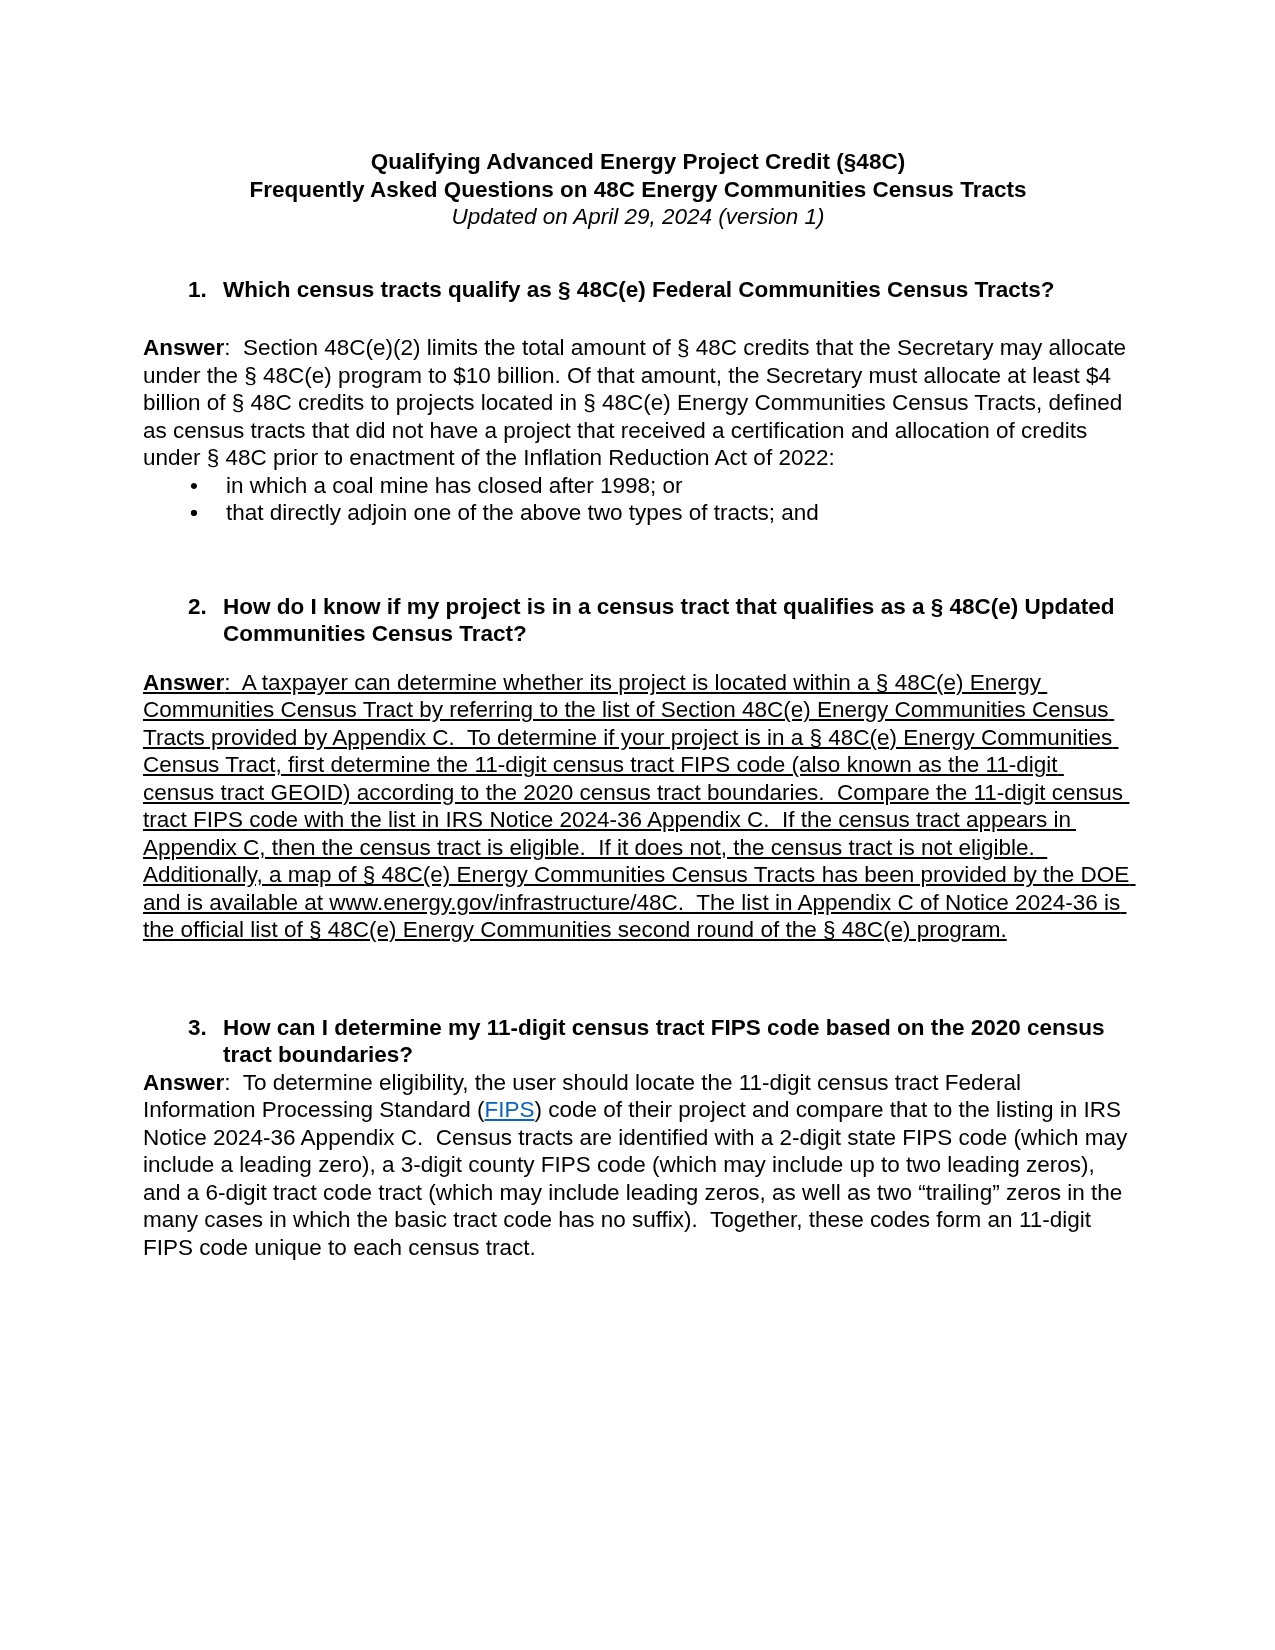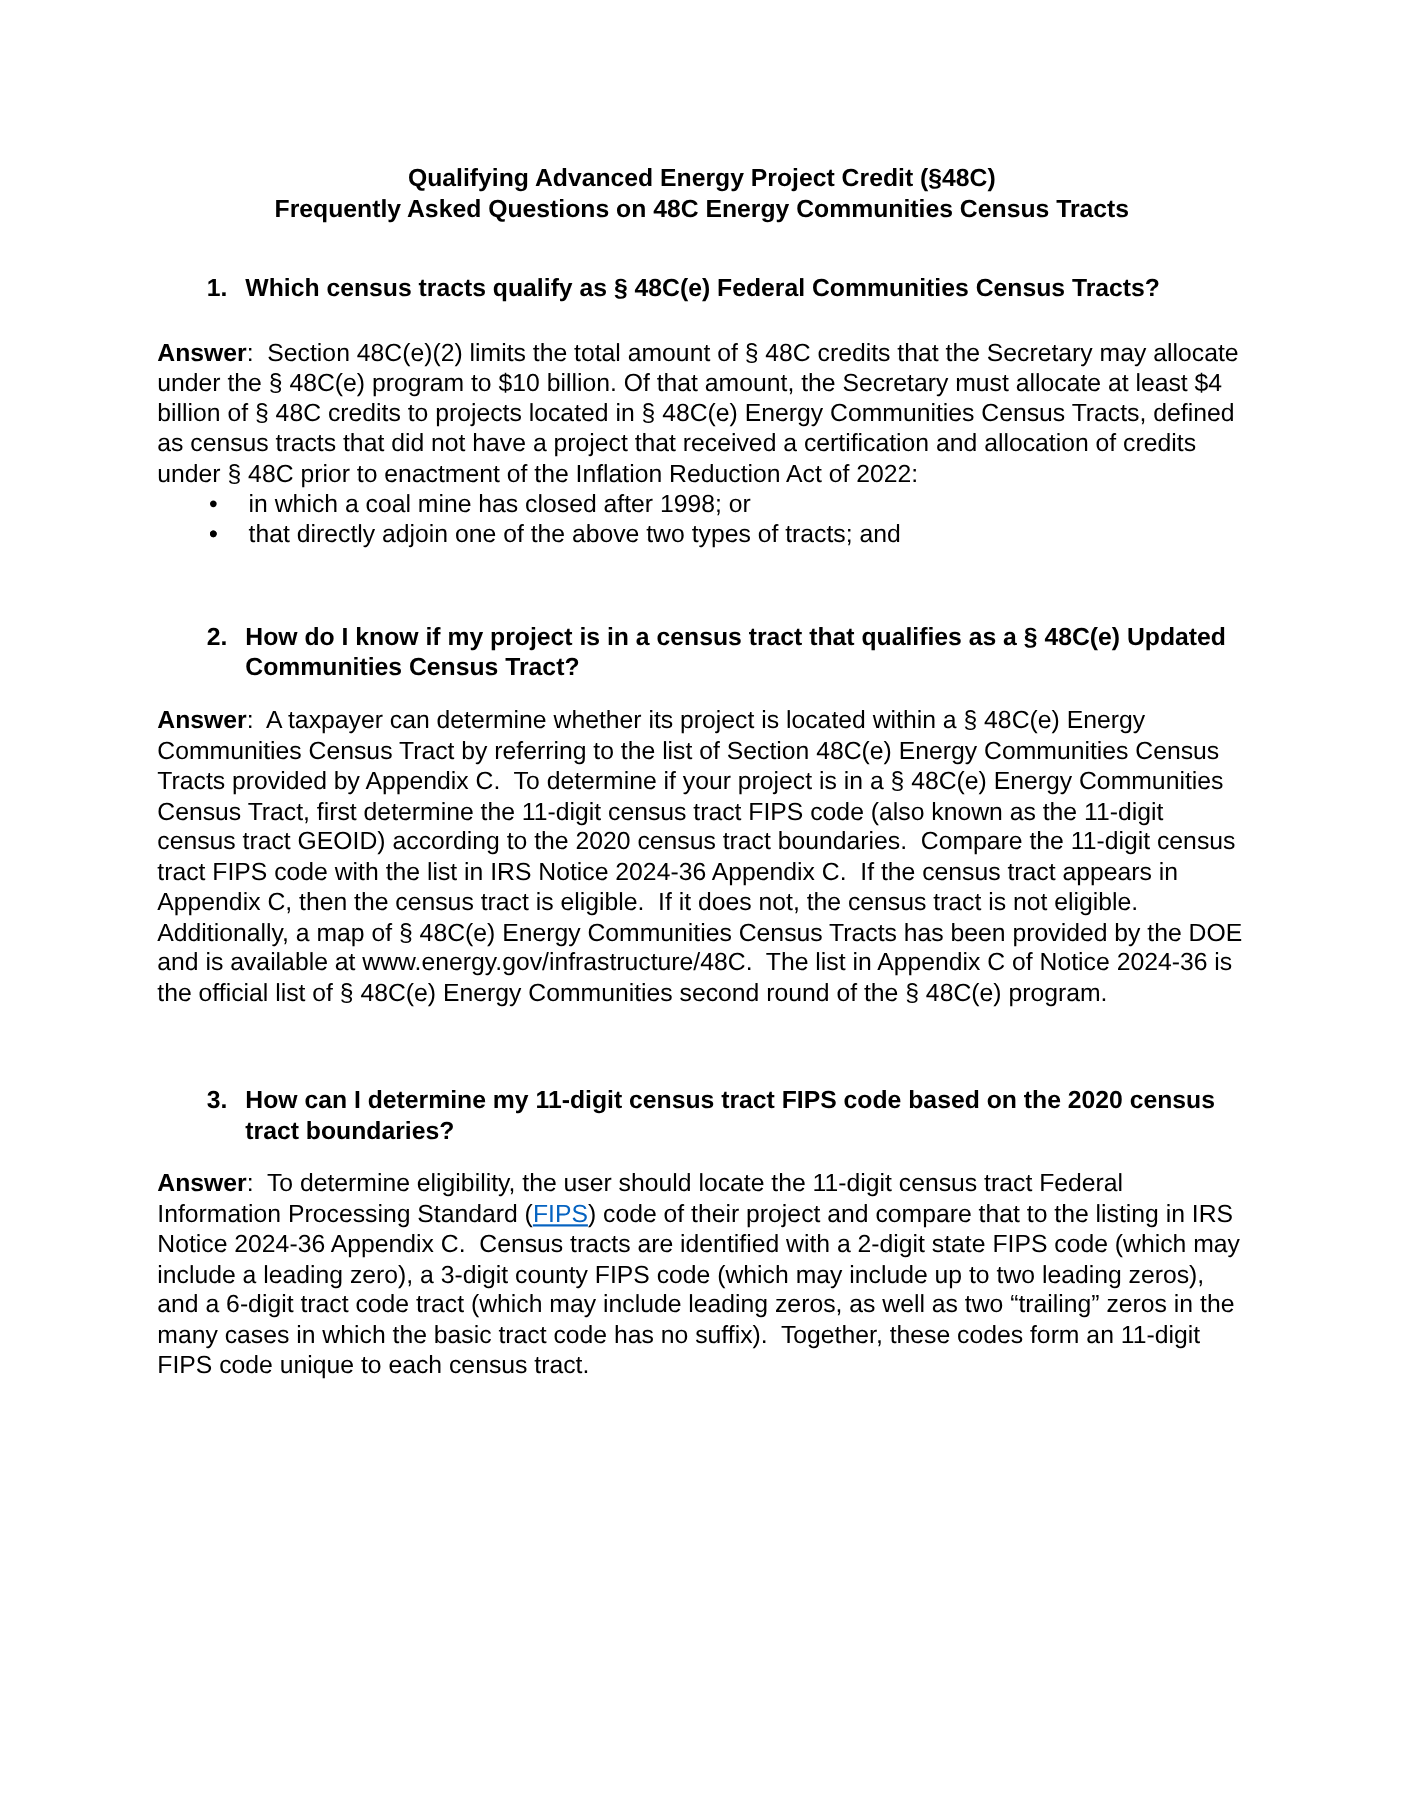--- a/index.html
+++ b/index.html
@@ -57,37 +57,38 @@
     white-space: pre-wrap;
   }
   .bullet-item .marker {
     position: absolute;
     left: 47px;
     top: 0;
   }
   .q1 { margin-top: 45px; }
   .a1 { margin-top: 31px; }
   .q2 { margin-top: 66px; }
-  .a2 { margin-top: 21px; }
+  .a2 { margin-top: 21px; text-decoration: underline; }
   .q3 { margin-top: 70px; }
-  .a3 { margin-top: 21px; }
+  .a3 { }
   .link {
     color: var(--link-color, #0563C1);
     text-decoration: underline;
     cursor: pointer;
   }
 </style>
 </head>
 <body>
 
 <div class="page">
 
   <header class="title-block">
     <div class="title-line">Qualifying Advanced Energy Project Credit (§48C)</div>
     <div class="title-line">Frequently Asked Questions on 48C Energy Communities Census Tracts</div>
+    <div class="title-updated">Updated on April 29, 2024 (version 1)</div>
   </header>
 
   <section>
     <div class="question q1"><span class="qnum">1.</span><span class="qtext">Which census tracts qualify as § 48C(e) Federal Communities Census Tracts?</span></div>
     <p class="answer a1"><span class="label">Answer</span><span>:  Section 48C(e)(2) limits the total amount of § 48C credits that the Secretary may allocate under the § 48C(e) program to $10 billion. Of that amount, the Secretary must allocate at least $4 billion of § 48C credits to projects located in § 48C(e) Energy Communities Census Tracts, defined as census tracts that did not have a project that received a certification and allocation of credits under § 48C prior to enactment of the Inflation Reduction Act of 2022:</span></p>
     <div class="bullets">
       <div class="bullet-item"><span class="marker">•</span><span>in which a coal mine has closed after 1998; or</span></div>
       <div class="bullet-item"><span class="marker">•</span></div>
       <div class="bullet-item"><span class="marker">•</span><span>that directly adjoin one of the above two types of tracts; and</span></div>
     </div>

